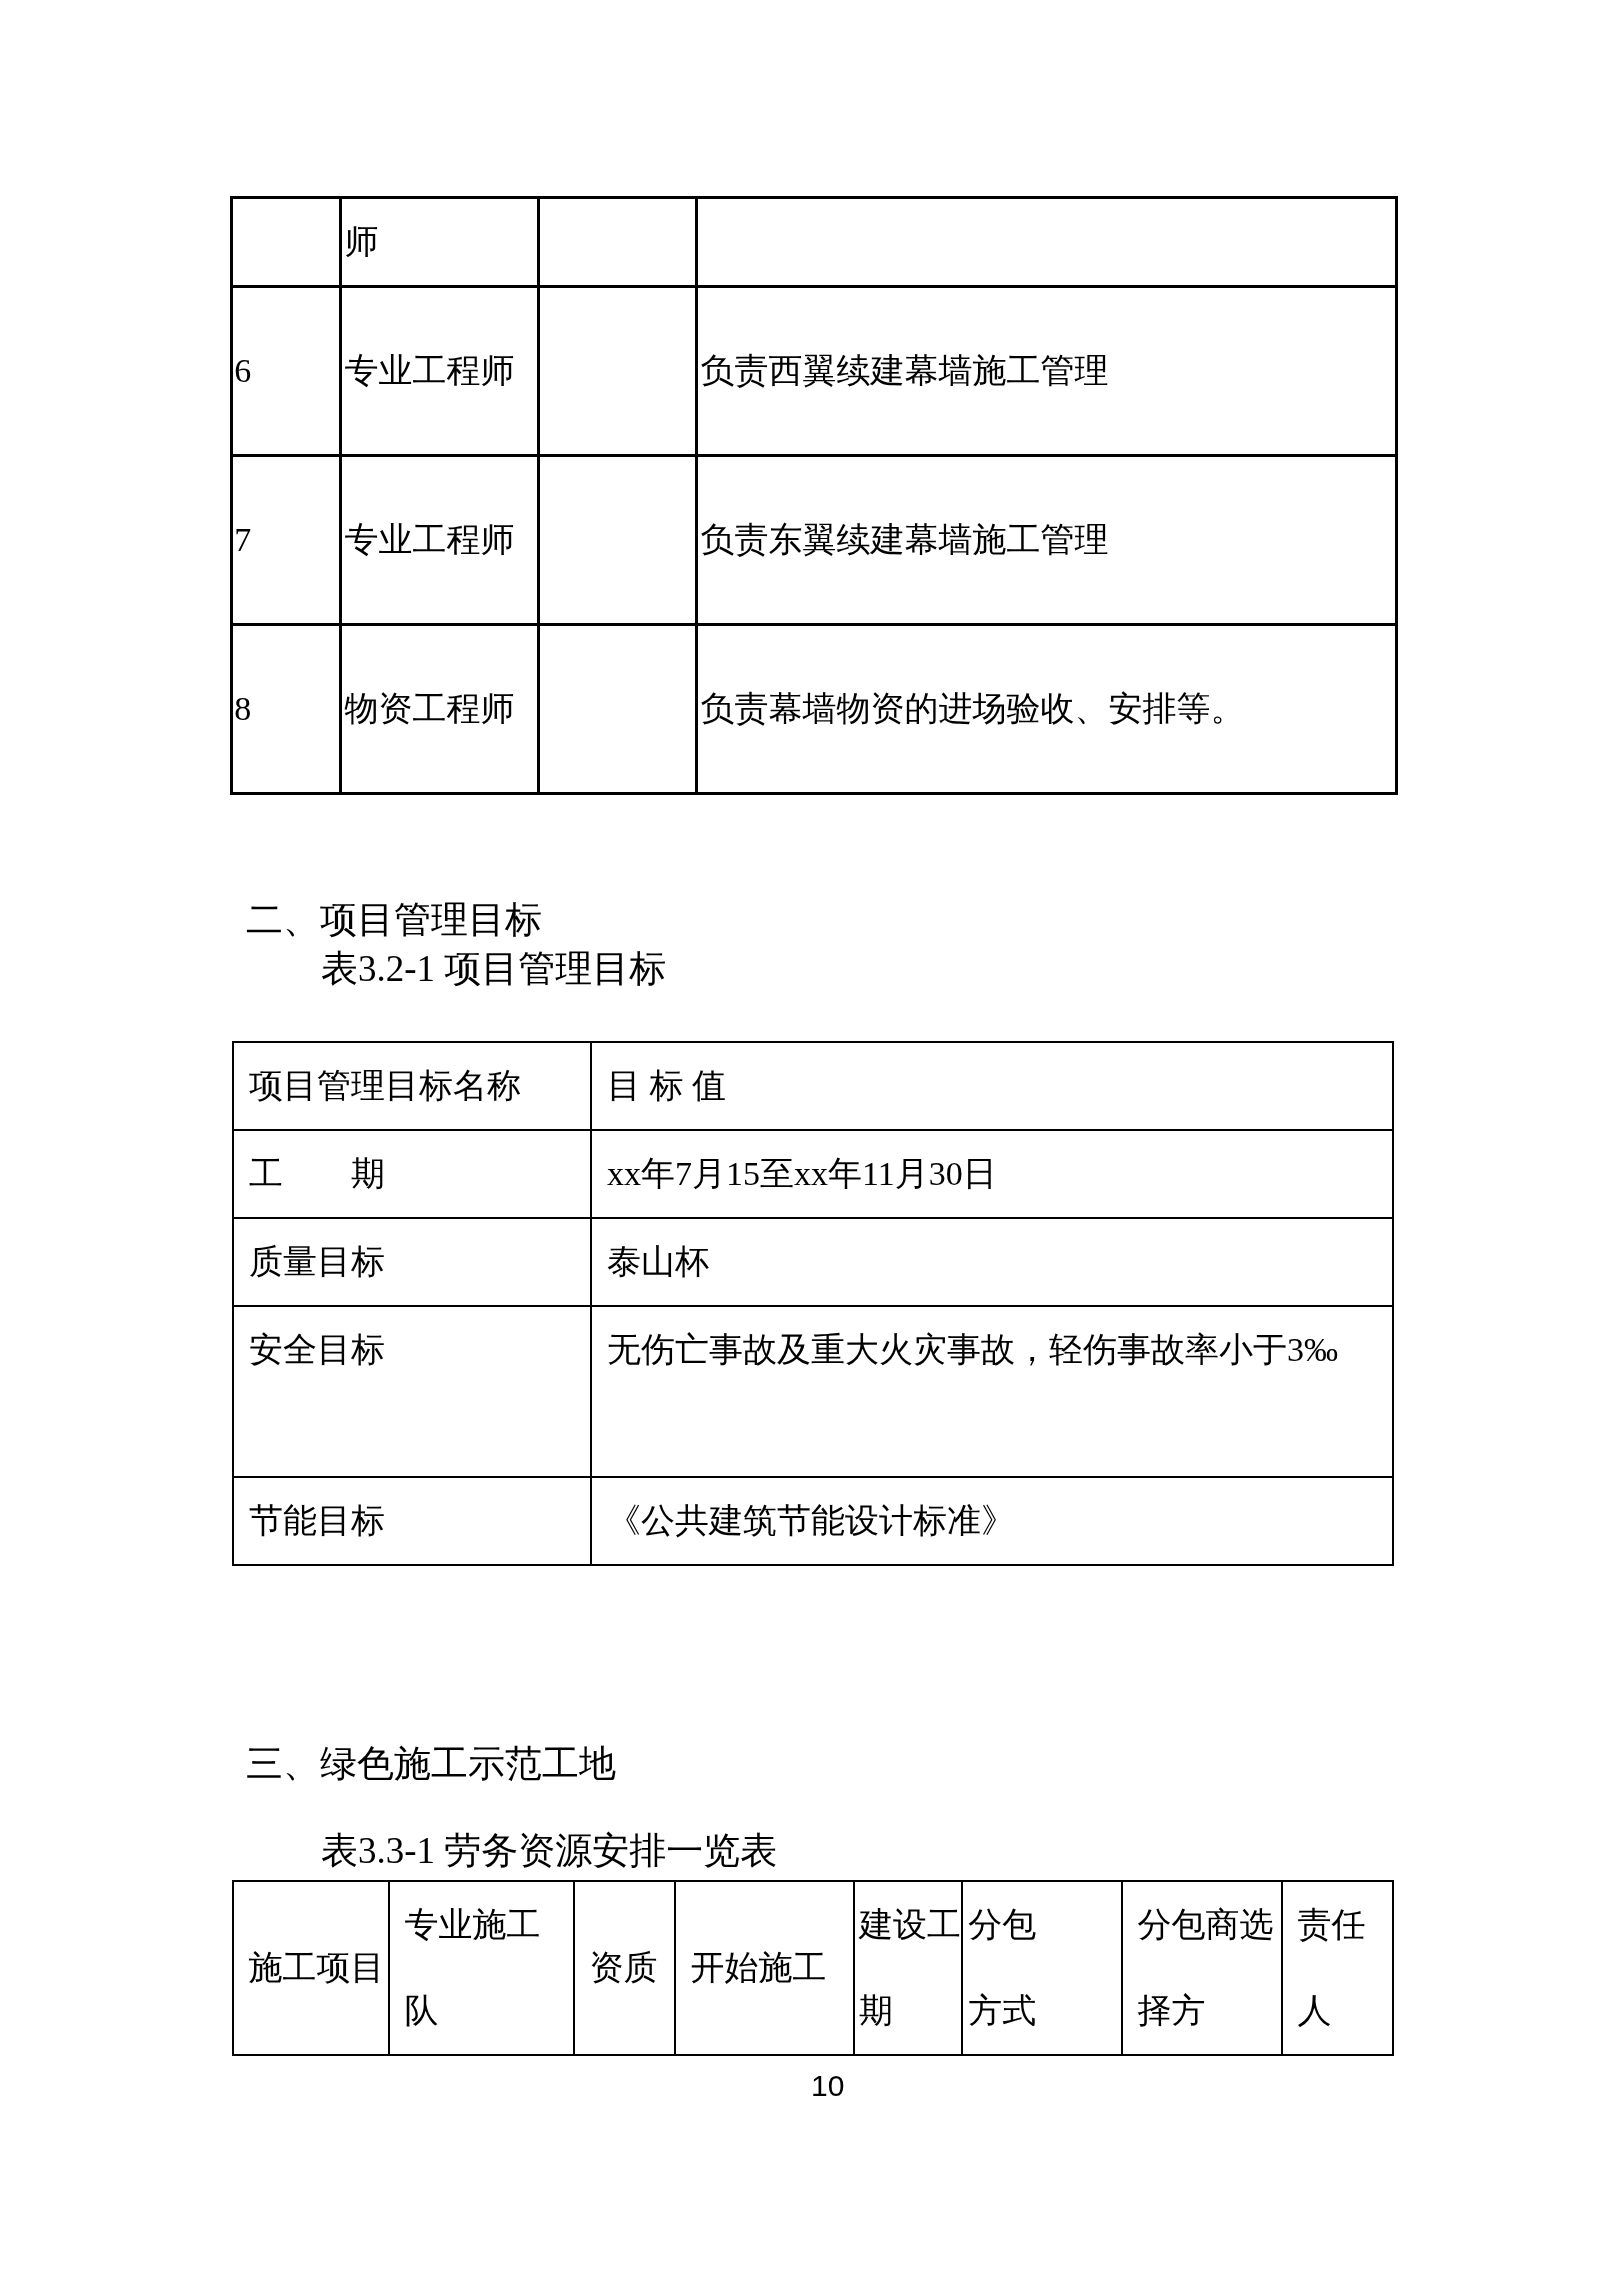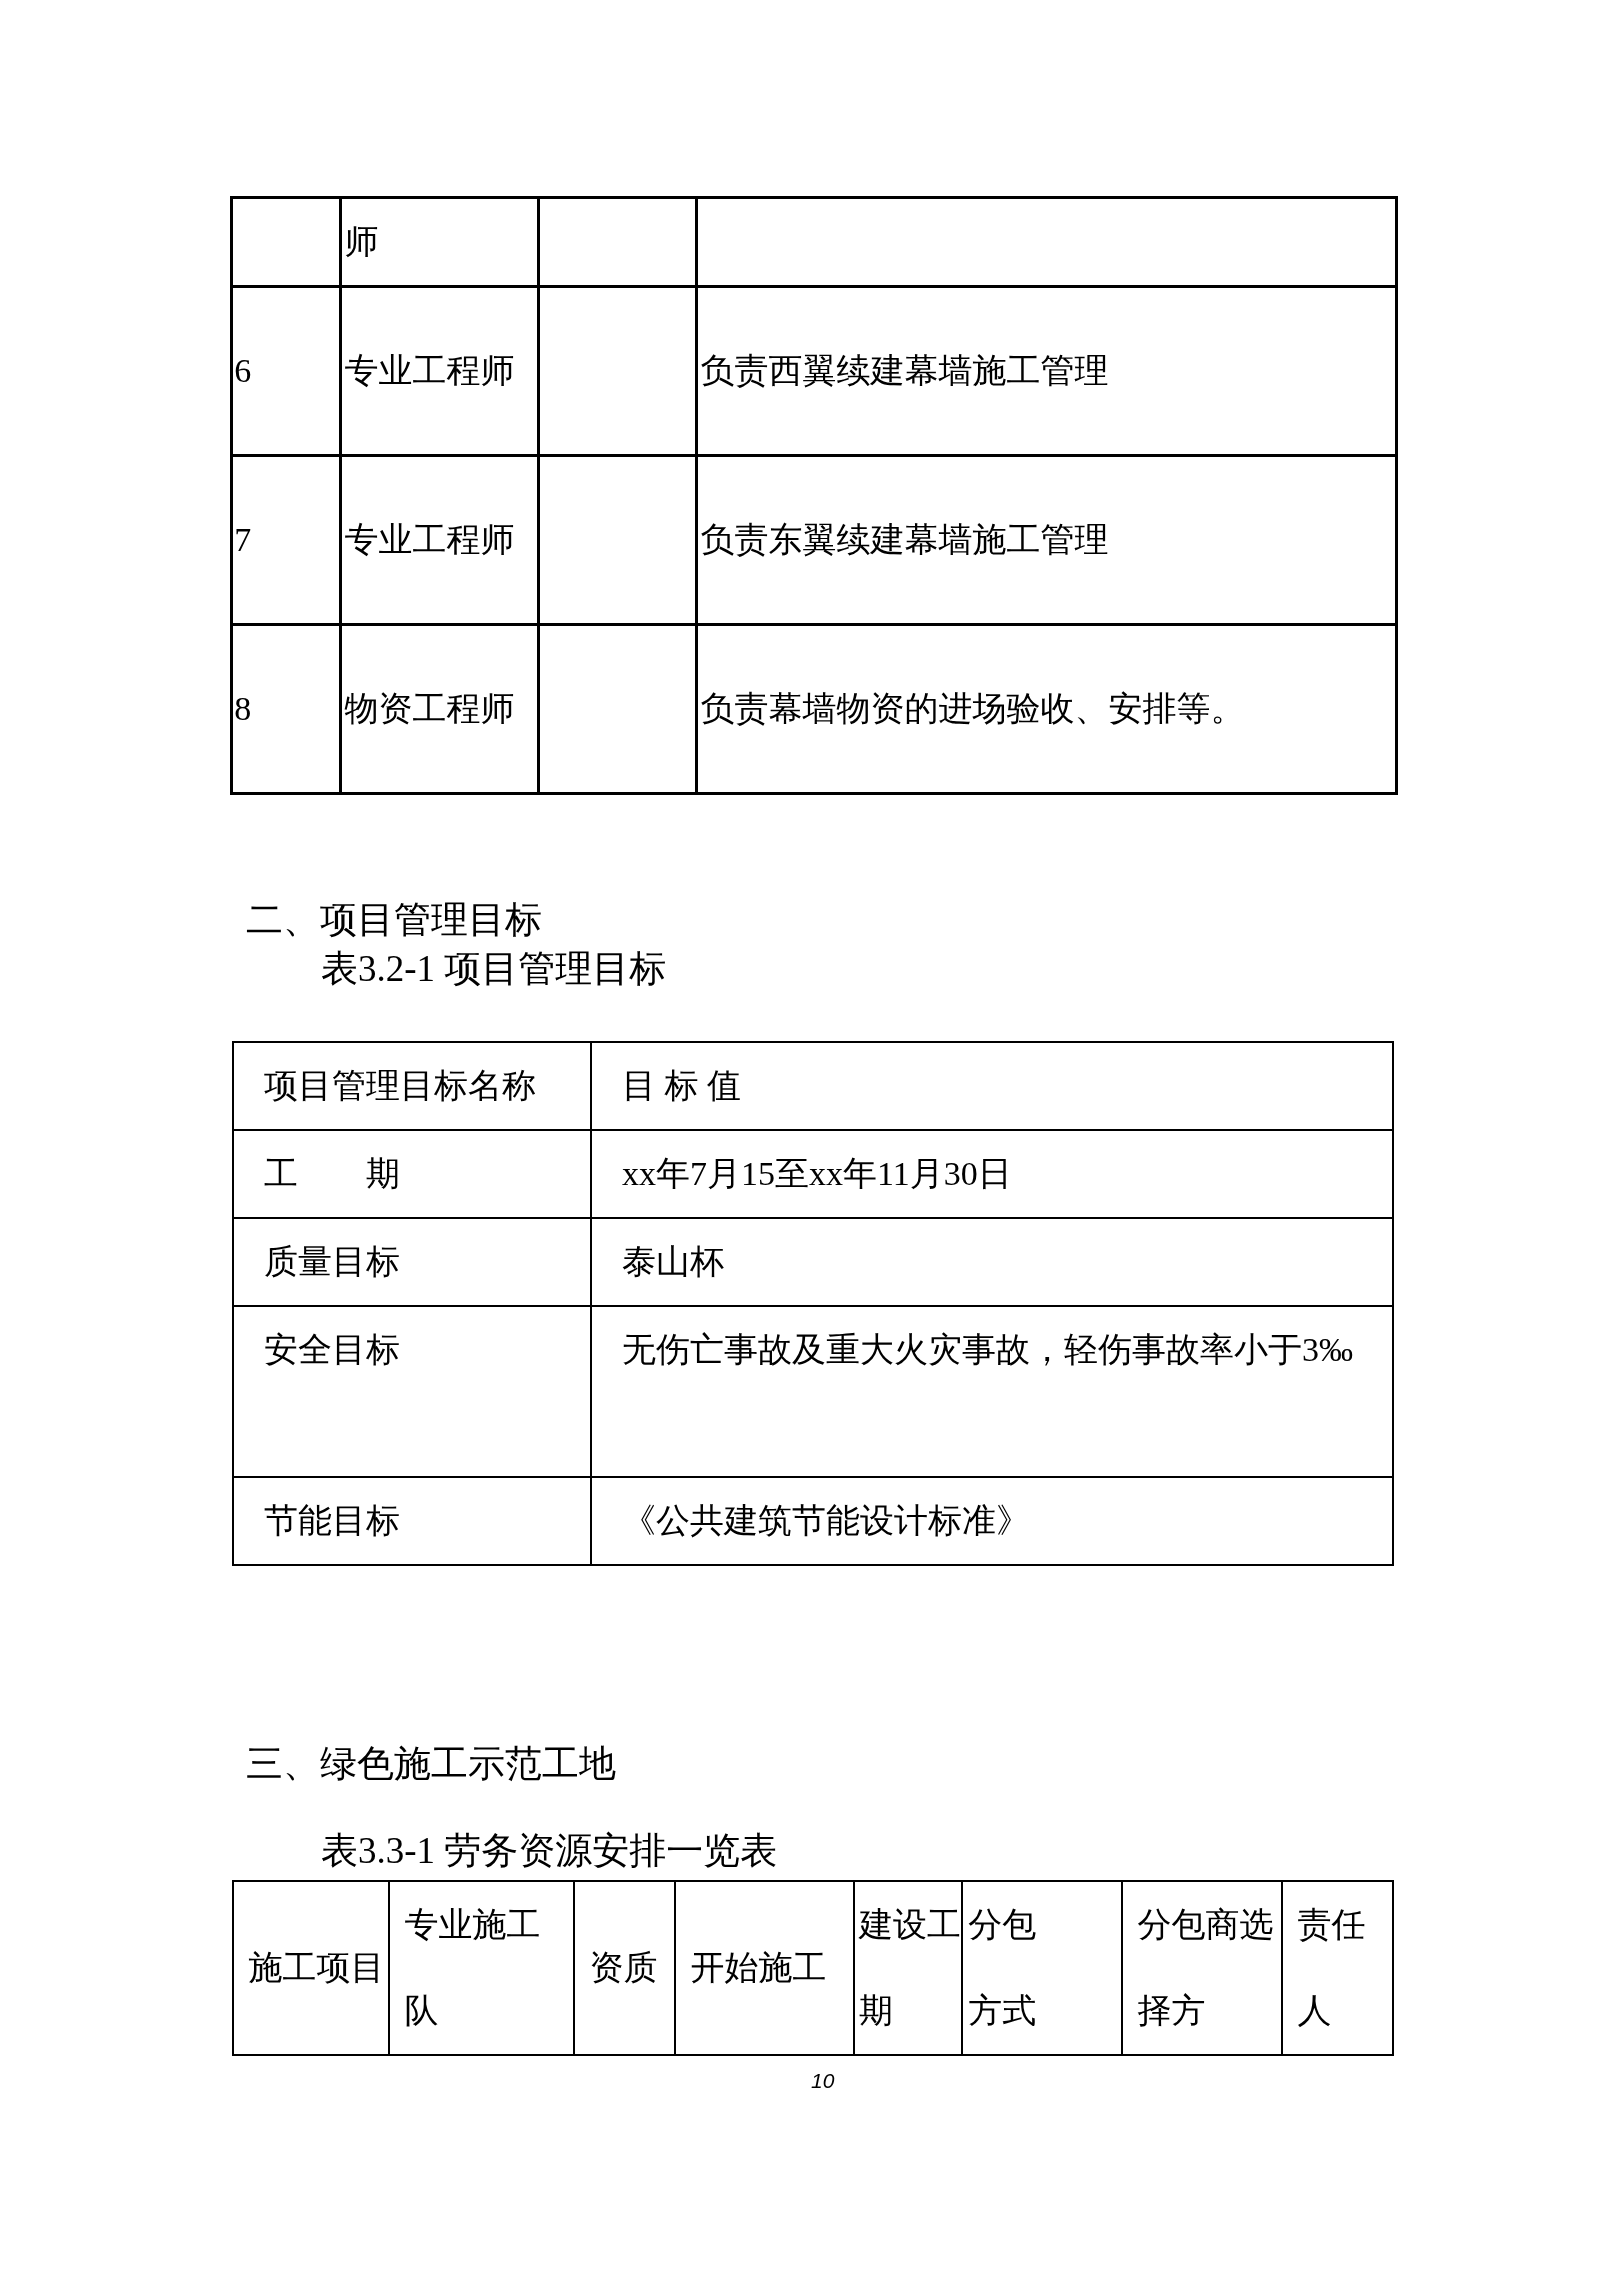--- a/index.html
+++ b/index.html
@@ -13,26 +13,26 @@
   #t1 td { border: 3.3px solid #000; padding-left: 2.6px; }
   #t1 tr.first td { height: 82px; }
   #t1 tr.row td { height: 166px; }
   #t1 td.num { padding-left: 1.3px; }
   .wrap { white-space: normal; word-break: break-all; }
   
   .heading { font-size: 37px; left: 246px; }
   .caption { font-size: 37px; left: 321px; }
   
   #t2 { left: 232px; top: 1041px; width: 1160px; border: 2px solid #000; }
-  #t2 td { border: 2px solid #000; height: 82px; padding-left: 30px; }
+  #t2 td { border: 2px solid #000; height: 82px; padding-left: 15px; }
   #t2 tr.tall td { vertical-align: top; height: 169px; }
   
   #t3 { left: 232px; top: 1880px; width: 1160px; border: 2.6px solid #000; }
   #t3 td { border: 2px solid #000; height: 167px; padding-left: 14.4px; white-space: normal; word-break: break-all; line-height: 86px; }
-  .pagenum { left: 811px; top: 2069px; font-size: 21px; font-family: "Liberation Sans", "DejaVu Sans", sans-serif; font-style: italic; }
+  .pagenum { left: 811px; top: 2069px; font-size: 30px; font-family: "Liberation Sans", "DejaVu Sans", sans-serif; }
 </style>
 </head>
 <body>
 
 <table id="t1">
   <colgroup>
     <col style="width:109px">
       <col style="width:198px">
       <col style="width:158px">
       <col style="width:700px">

